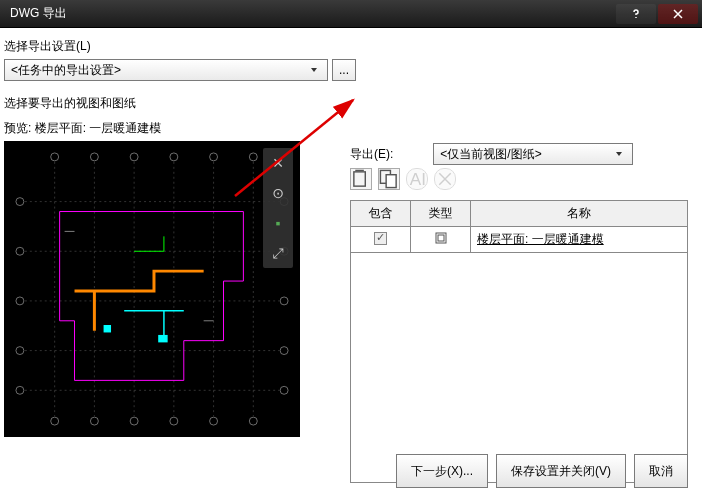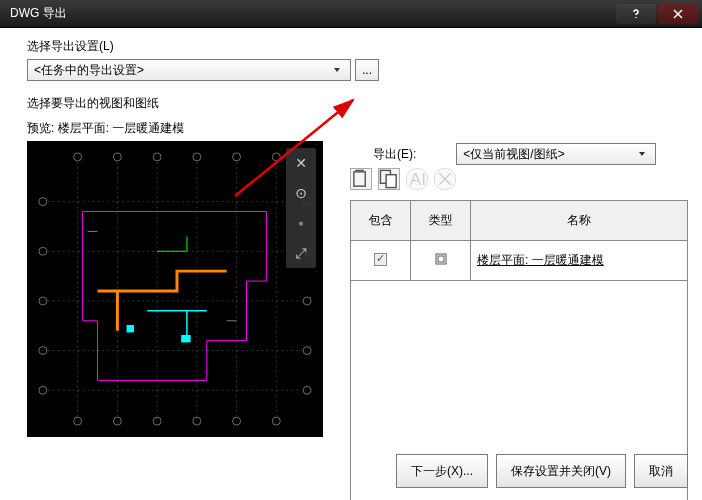--- a/index.html
+++ b/index.html
@@ -4,21 +4,21 @@
 <style>
 * { box-sizing: border-box; margin: 0; padding: 0; font-family: "Microsoft YaHei", SimSun, sans-serif; font-size: 12px; }
 body { background: #fff; width: 702px; height: 500px; overflow: hidden; position: relative; }
 
 .titlebar { background: linear-gradient(#3a3a3a, #1a1a1a); height: 28px; display: flex; align-items: center; padding: 0 4px 0 10px; color: #fff; border-bottom: 1px solid #000; }
 .titlebar-text { flex: 1; }
 .win-btn { width: 40px; height: 20px; display: flex; align-items: center; justify-content: center; color: #fff; margin-left: 2px; background: rgba(255,255,255,0.05); border-radius: 2px; }
 .win-btn.close { background: rgba(200,0,0,0.3); }
 .win-btn svg { width: 10px; height: 10px; stroke: #fff; stroke-width: 1.5; fill: none; }
 
-.content { padding: 10px 27px; position: relative; }
+.content { padding: 10px 4px; position: relative; }
 
 .label-row { margin-bottom: 4px; }
 
 .combo { height: 22px; border: 1px solid #7a7a7a; background: linear-gradient(#fff,#eaeaea); display: inline-flex; align-items: center; padding: 0 6px; position: relative; }
 .combo-text { flex: 1; white-space: nowrap; overflow: hidden; }
 .combo-arrow { width: 14px; text-align: center; }
 .combo-arrow svg { width: 8px; height: 8px; }
 
 .settings-combo { width: 324px; }
 .more-btn { width: 24px; height: 22px; border: 1px solid #7a7a7a; background: linear-gradient(#fff,#eaeaea); display: inline-flex; align-items: center; justify-content: center; vertical-align: top; margin-left: 4px; }
@@ -32,21 +32,21 @@
 
 .tool-panel { position: absolute; right: 6px; top: 6px; width: 30px; background: rgba(50,50,50,0.9); border-radius: 2px; display: flex; flex-direction: column; }
 .tool-btn { width: 30px; height: 30px; display: flex; align-items: center; justify-content: center; color: #ccc; font-size: 14px; }
 
 .right-panel { position: absolute; left: 350px; top: 140px; width: 338px; }
 .icon-row { display: flex; gap: 6px; margin-bottom: 10px; }
 .icon-btn { width: 22px; height: 22px; border: 1px solid #aaa; display: flex; align-items: center; justify-content: center; background: #f5f5f5; color: #555; font-size: 11px; }
 .icon-btn.disabled { opacity: 0.4; border-radius: 10px; }
 
 .data-table { width: 338px; border: 1px solid #888; border-collapse: collapse; }
-.data-table th, .data-table td { border: 1px solid #888; padding: 4px 6px; height: 40px; text-align: center; background: #fff; }
+.data-table th, .data-table td { border: 1px solid #888; padding: 4px 6px; height: 26px; text-align: center; background: #fff; }
 .data-table th { background: #f0f0f0; font-weight: normal; }
 .data-table td.name-cell { text-align: left; text-decoration: underline; }
 .checkbox-cell { display: inline-block; width: 13px; height: 13px; border: 1px solid #888; background: #eee; position: relative; }
 .checkbox-cell.checked::after { content: "✓"; position: absolute; top: -2px; left: 1px; font-size: 11px; color: #555; }
 .type-icon { display: inline-block; width: 14px; height: 14px; }
 .type-icon svg { width: 14px; height: 14px; }
 
 .table-empty { width: 338px; height: 230px; border: 1px solid #888; border-top: none; background: #fff; }
 
 .footer { position: absolute; bottom: 12px; right: 14px; display: flex; gap: 8px; }

